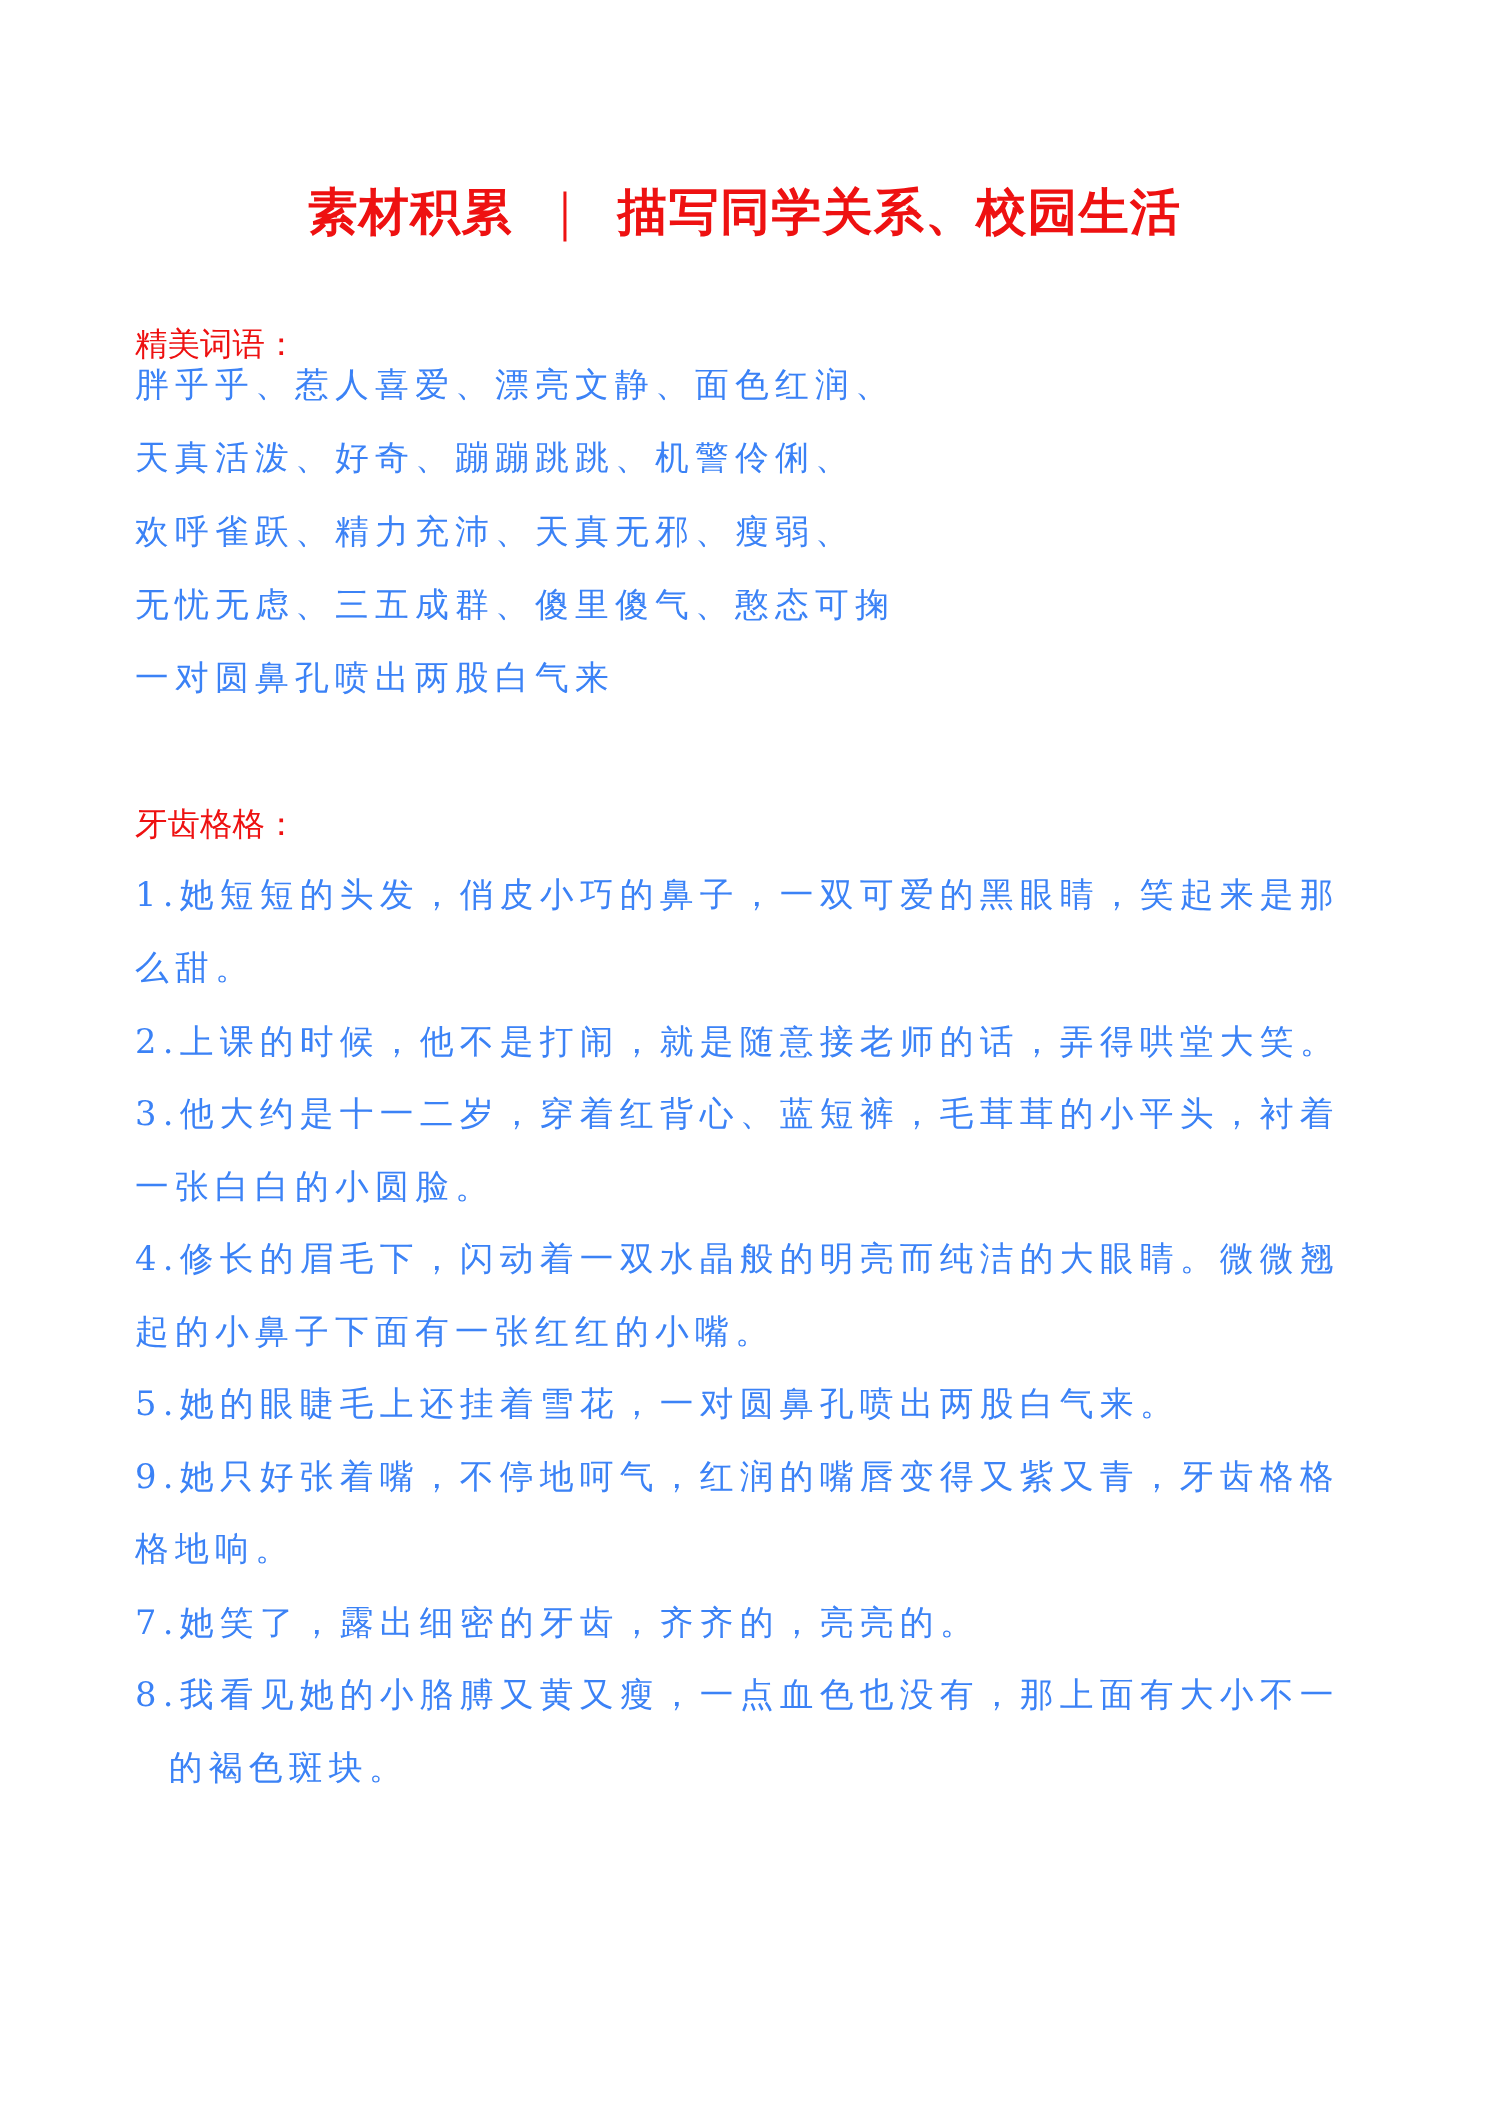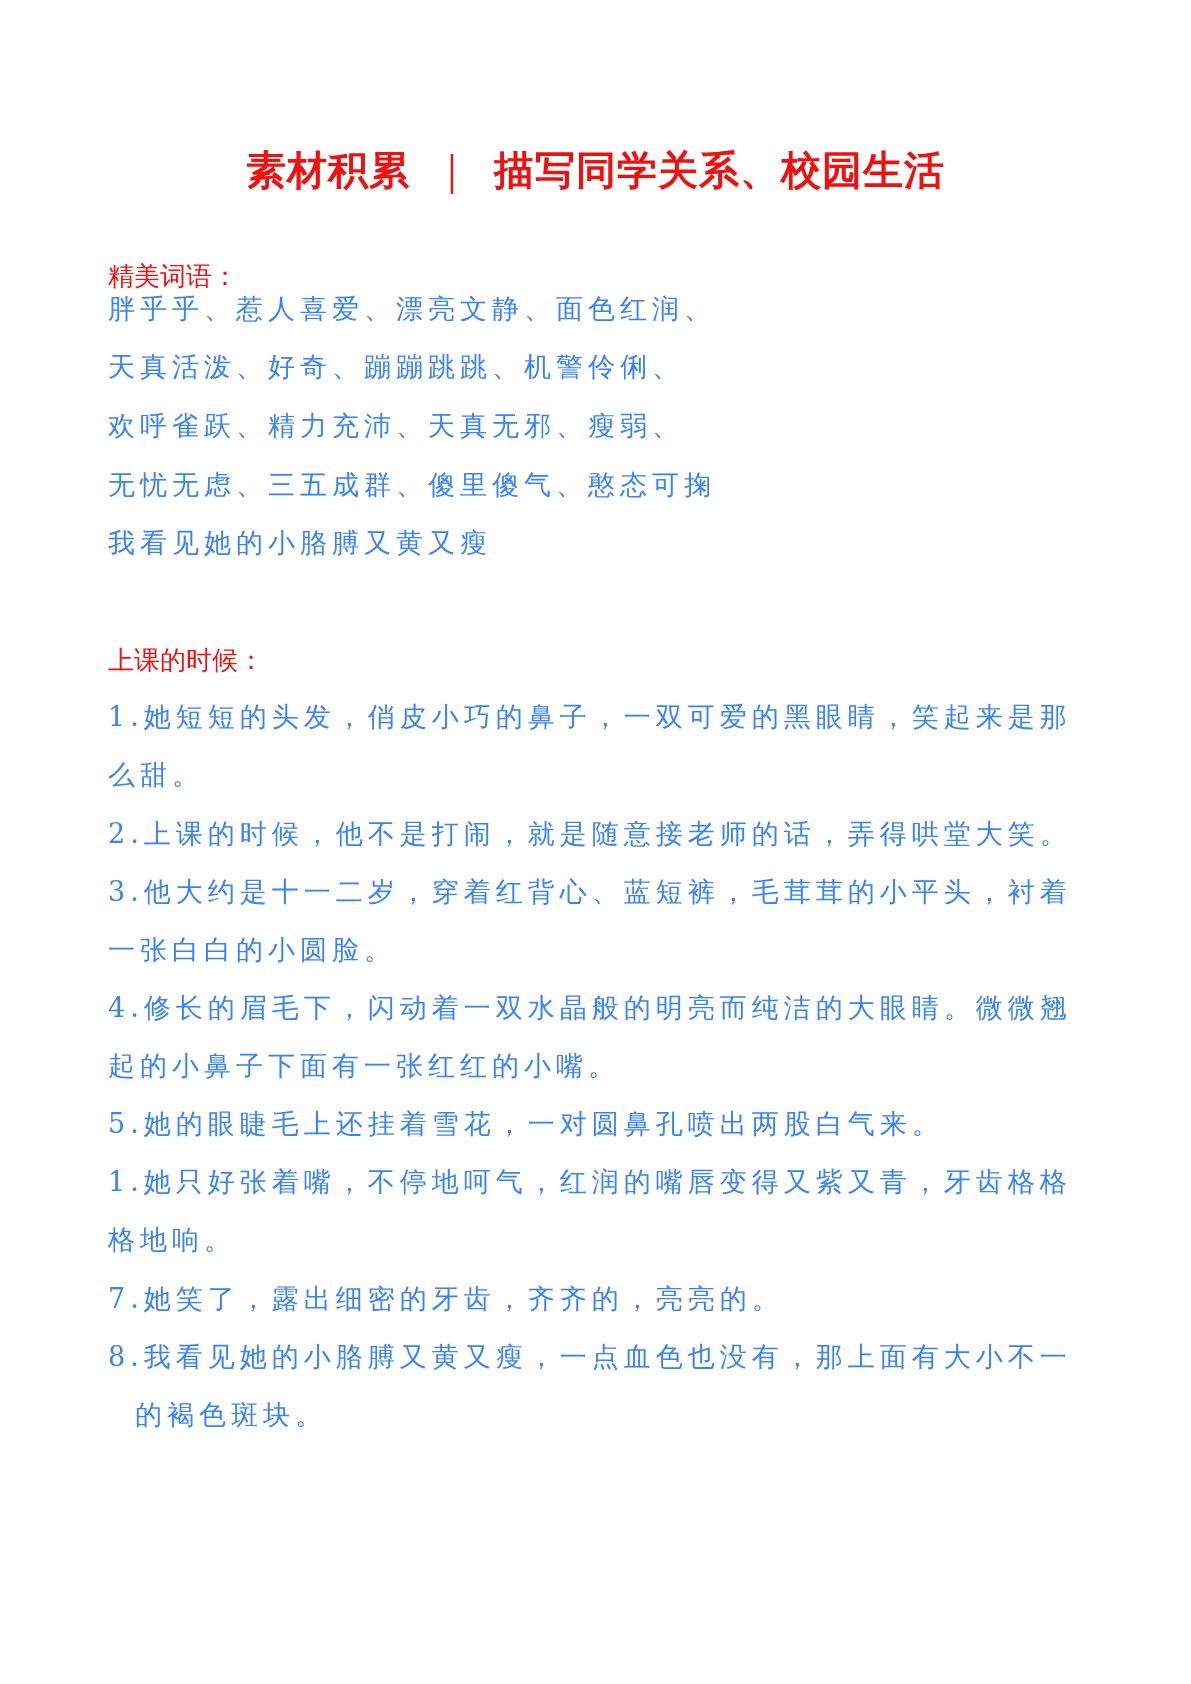--- a/index.html
+++ b/index.html
@@ -67,31 +67,31 @@
   <div class="title">
     <span>素材积累</span><span class="sep">｜</span><span>描写同学关系、校园生活</span>
   </div>
 
   <div class="section-heading" style="top:231px;margin-top:24px;">精美词语：</div>
 
   <div class="line" style="top:287px;">胖乎乎、惹人喜爱、漂亮文静、面色红润、</div>
   <div class="line" style="top:345px;">天真活泼、好奇、蹦蹦跳跳、机警伶俐、</div>
   <div class="line" style="top:404px;">欢呼雀跃、精力充沛、天真无邪、瘦弱、</div>
   <div class="line" style="top:463px;">无忧无虑、三五成群、傻里傻气、憨态可掬</div>
-  <div class="line" style="top:521px;">我看见她的小胳膊又黄又瘦</div>
+  <div class="line" style="top:521px;">一对圆鼻孔喷出两股白气来</div>
 
-  <div class="section-heading" style="top:639px;">上课的时候：</div>
+  <div class="section-heading" style="top:639px;">牙齿格格：</div>
 
   <div class="line" style="top:695px;">1.她短短的头发，俏皮小巧的鼻子，一双可爱的黑眼睛，笑起来是那</div>
   <div class="line" style="top:753px;">么甜。</div>
   <div class="line" style="top:812px;">2.上课的时候，他不是打闹，就是随意接老师的话，弄得哄堂大笑。</div>
   <div class="line" style="top:870px;">3.他大约是十一二岁，穿着红背心、蓝短裤，毛茸茸的小平头，衬着</div>
   <div class="line" style="top:928px;">一张白白的小圆脸。</div>
   <div class="line" style="top:986px;">4.修长的眉毛下，闪动着一双水晶般的明亮而纯洁的大眼睛。微微翘</div>
   <div class="line" style="top:1044px;">起的小鼻子下面有一张红红的小嘴。</div>
   <div class="line" style="top:1102px;">5.她的眼睫毛上还挂着雪花，一对圆鼻孔喷出两股白气来。</div>
-  <div class="line" style="top:1160px;">1.她只好张着嘴，不停地呵气，红润的嘴唇变得又紫又青，牙齿格格</div>
+  <div class="line" style="top:1160px;">9.她只好张着嘴，不停地呵气，红润的嘴唇变得又紫又青，牙齿格格</div>
   <div class="line" style="top:1218px;">格地响。</div>
   <div class="line" style="top:1277px;">7.她笑了，露出细密的牙齿，齐齐的，亮亮的。</div>
   <div class="line" style="top:1335px;">8.我看见她的小胳膊又黄又瘦，一点血色也没有，那上面有大小不一</div>
   <div class="line" style="top:1393px;margin-left:27px;">的褐色斑块。</div>
 
 </div>
 
 </body></html>

